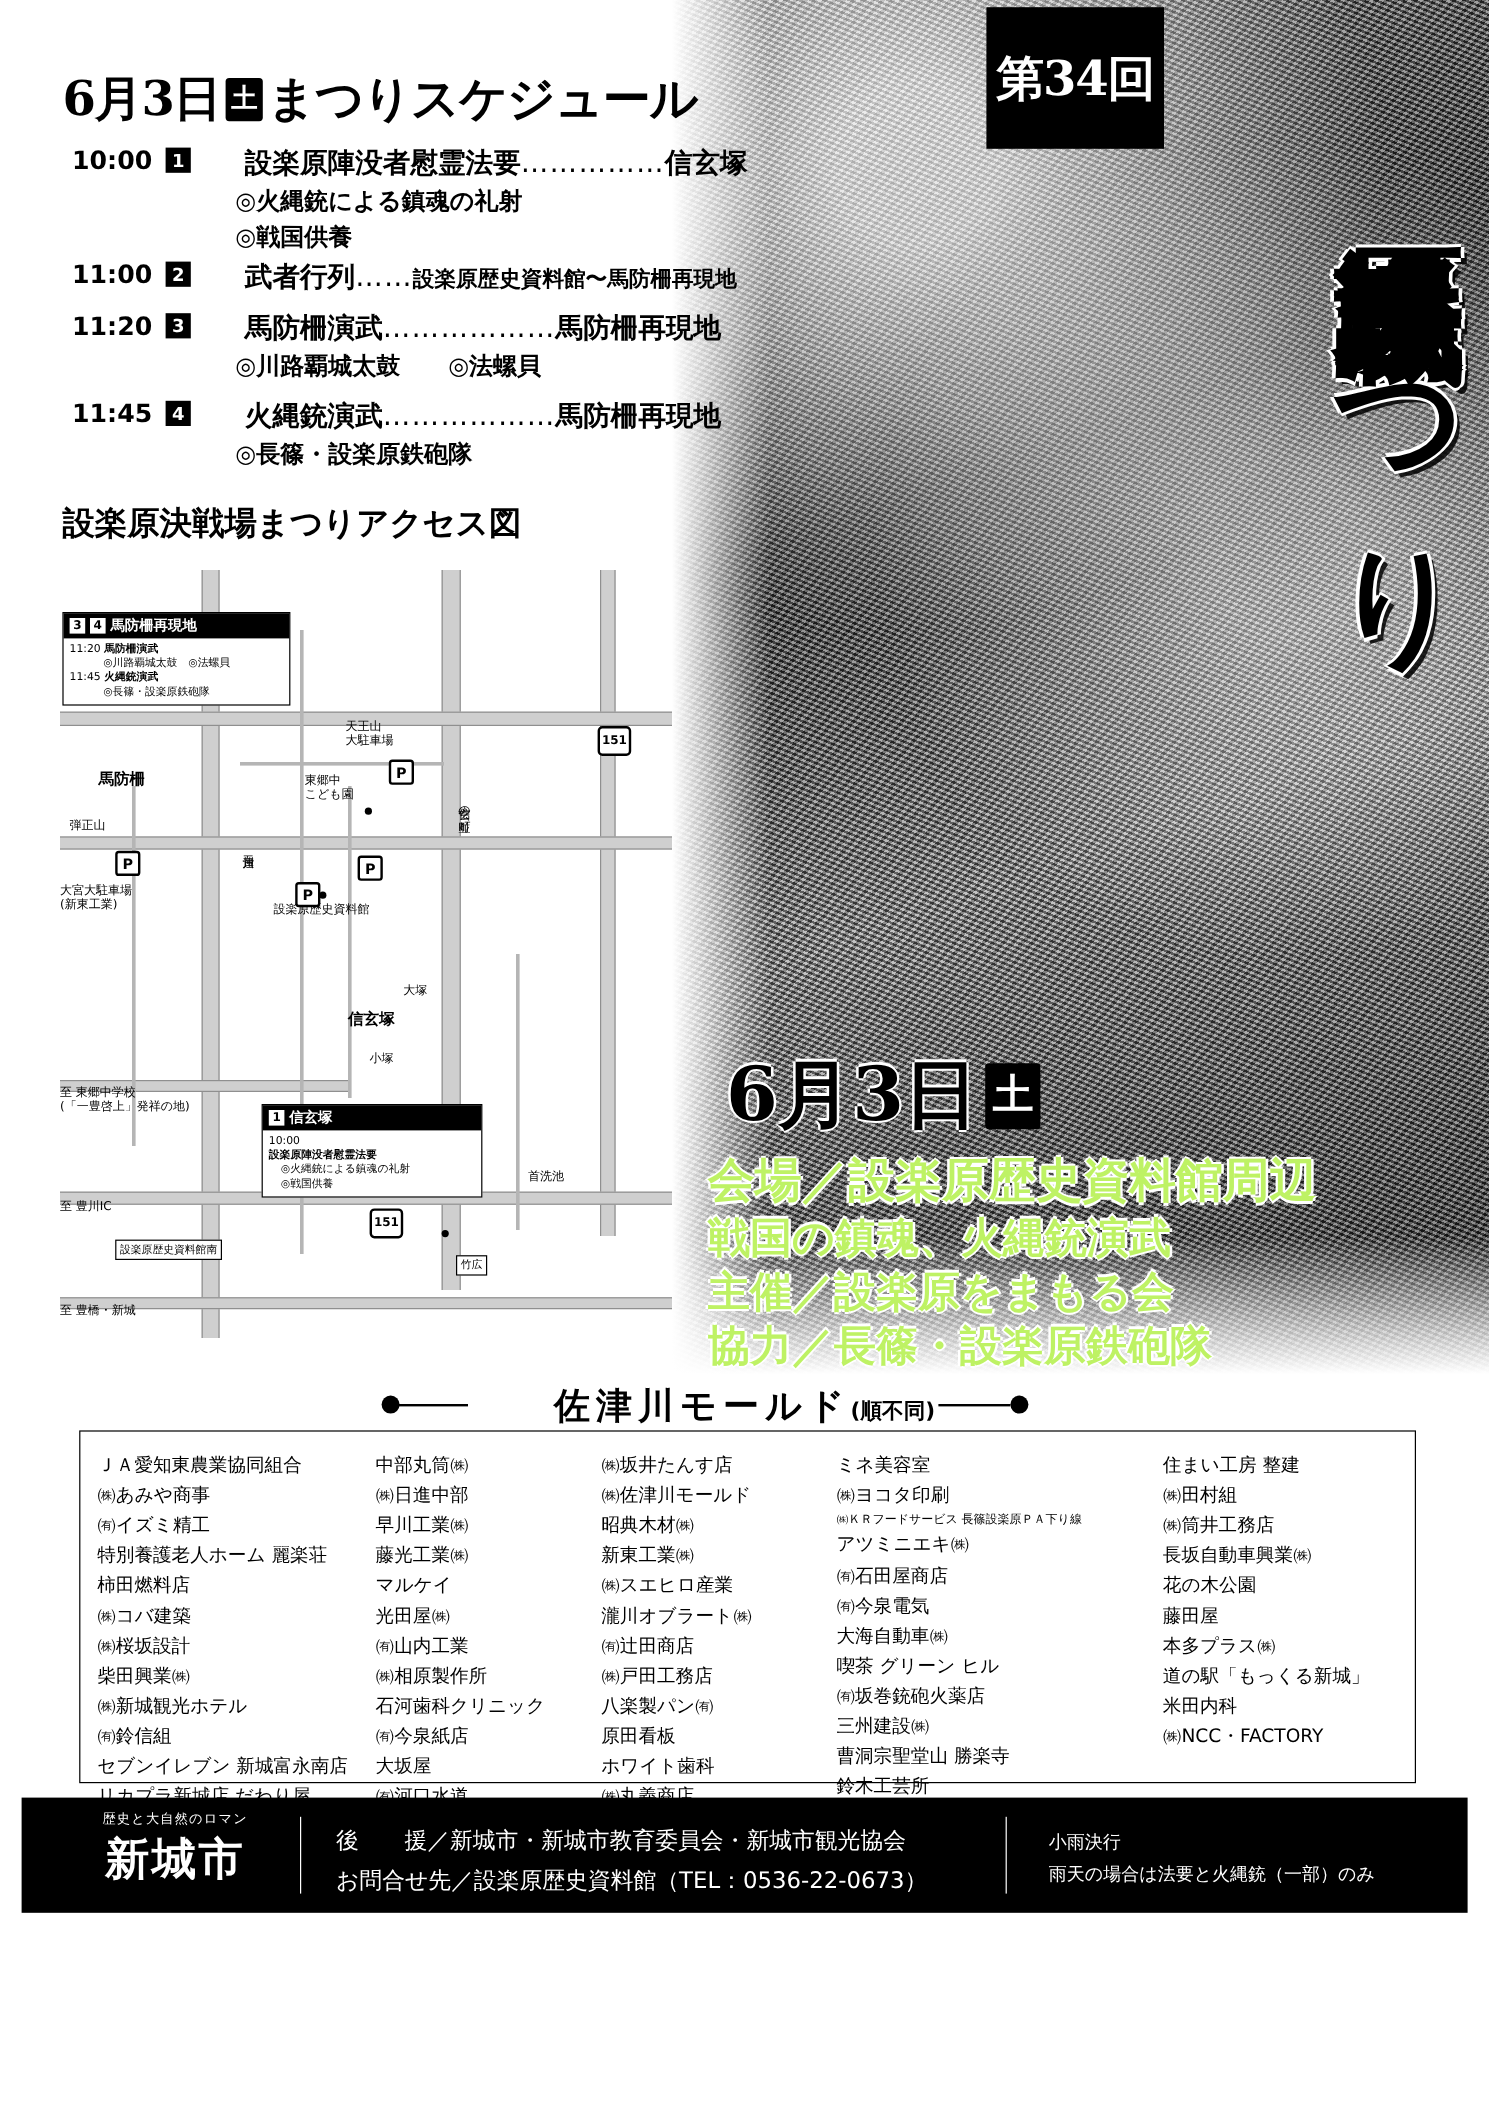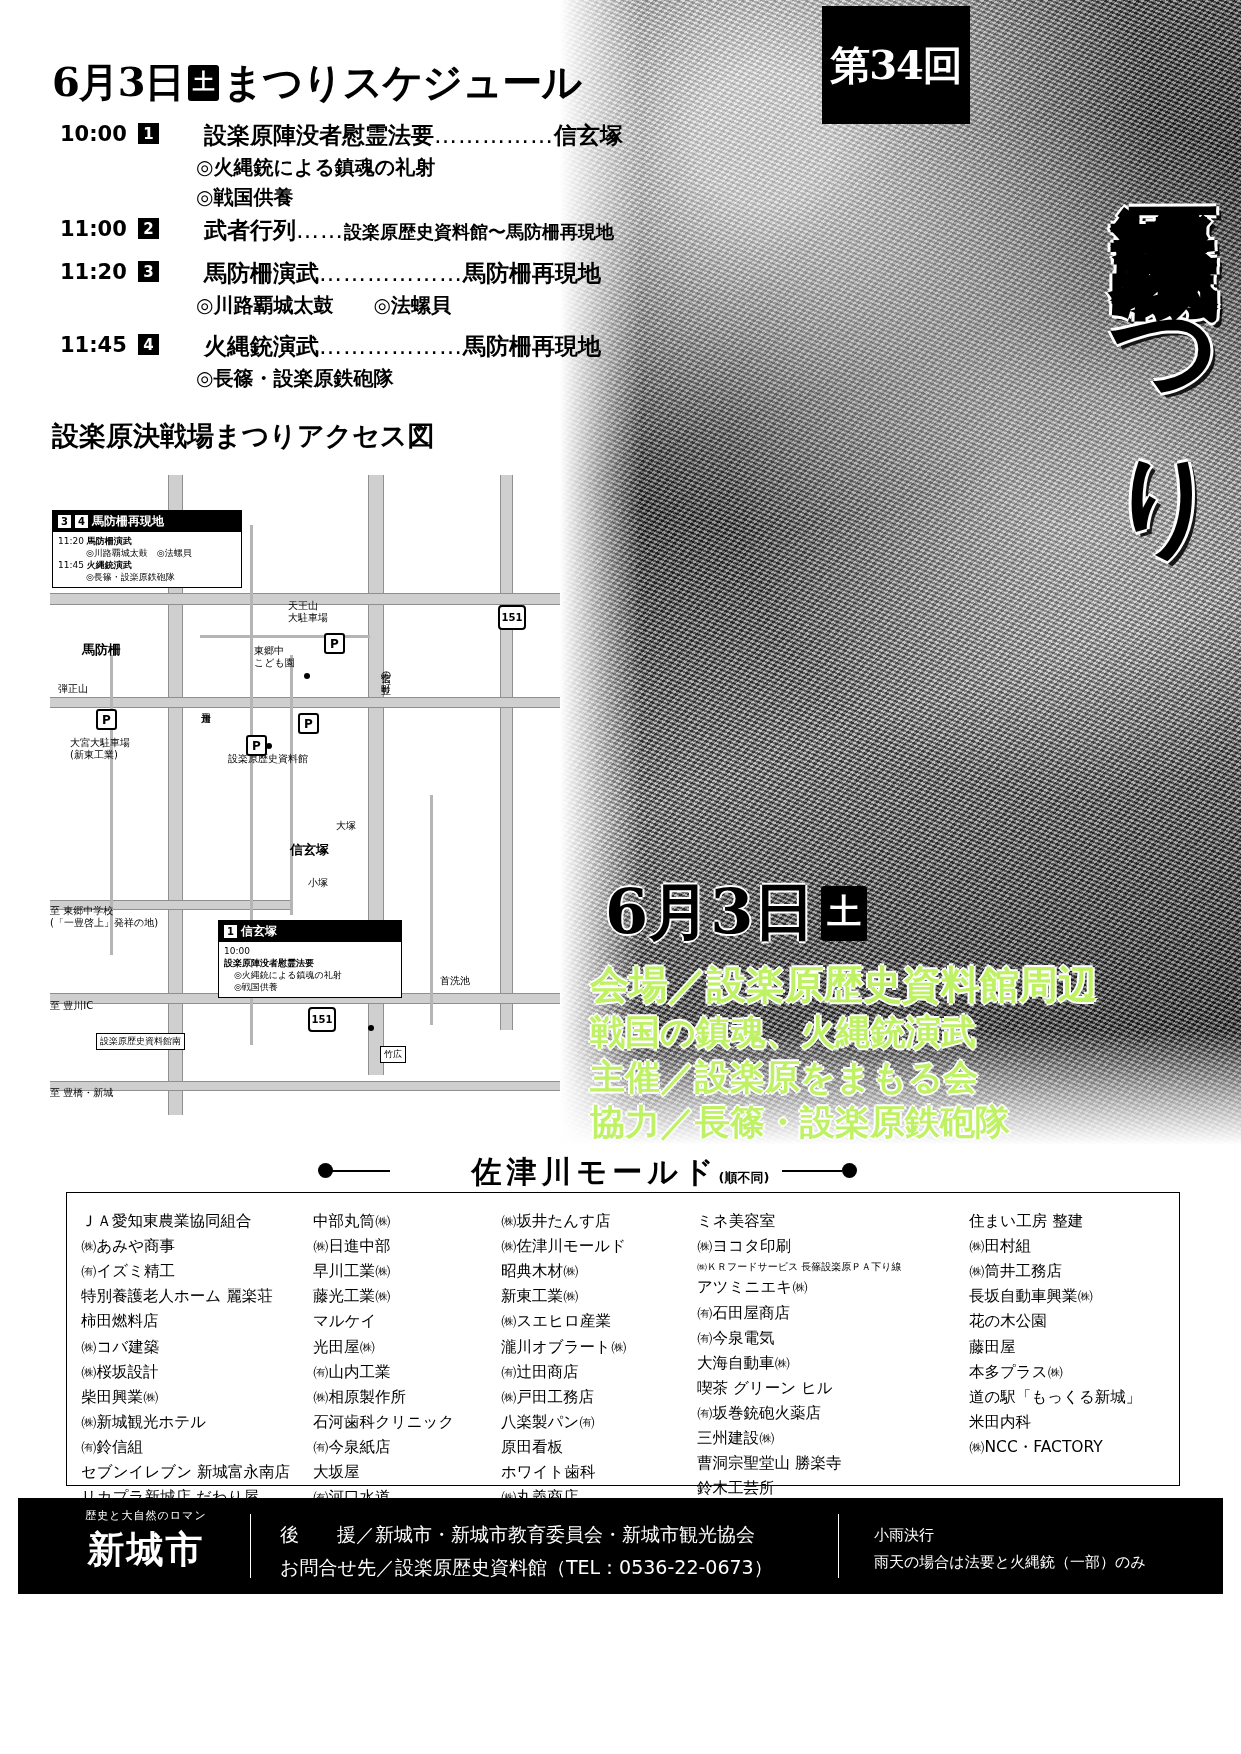--- a/index.html
+++ b/index.html
@@ -72,21 +72,21 @@
   .callout .hd{background:#000;color:#fff;font-size:12px;font-weight:bold;padding:2px 5px;display:flex;gap:4px;align-items:center;}
   .callout .hd .n{background:#fff;color:#000;width:13px;height:13px;display:inline-flex;align-items:center;justify-content:center;font-size:10px;}
   .callout .bd{padding:3px 5px;font-size:9px;line-height:1.35;}
   .callout .bd .t{font-weight:bold;}
   .boxlbl{position:absolute;border:1px solid #000;background:#fff;font-size:9px;padding:1px 3px;white-space:nowrap;}
   .dot{position:absolute;width:6px;height:6px;background:#000;border-radius:50%;}
 
   
   .sp-head{position:absolute;left:0;top:1152px;width:1241px;text-align:center;}
   .sp-head .t{font-family:"DejaVu Serif","Liberation Serif",serif;font-weight:bold;font-size:30px;letter-spacing:5px;}
-  .sp-head .s{font-size:13px;font-weight:bold;letter-spacing:0;}
+  .sp-head .s{font-size:18px;font-weight:bold;letter-spacing:0;}
   .sp-rule{position:absolute;top:1170px;height:2px;background:#000;}
   .sp-dot{position:absolute;top:1163px;width:15px;height:15px;background:#000;border-radius:50%;}
   .spbox{position:absolute;left:66px;top:1192px;width:1112px;height:292px;border:1.5px solid #000;}
   .spcols{display:flex;padding:16px 14px 0 14px;gap:0;}
   .spcol{flex:1;}
   .spcol div{font-size:15.5px;line-height:1.62;white-space:nowrap;}
 
   
   .footer{position:absolute;left:18px;top:1498px;width:1205px;height:96px;background:#000;color:#fff;}
   .f-logo{position:absolute;left:38px;top:10px;width:180px;text-align:center;}
@@ -216,21 +216,21 @@
       <div class="bd">
         <div>10:00</div>
         <div class="t">設楽原陣没者慰霊法要</div>
         <div style="padding-left:10px">◎火縄銃による鎮魂の礼射</div>
         <div style="padding-left:10px">◎戦国供養</div>
       </div>
     </div>
 
     <div class="mlabel b" style="left:32px;top:178px;">馬防柵</div>
     <div class="mlabel" style="left:8px;top:218px;">弾正山</div>
-    <div class="mlabel" style="left:20px;top:272px;white-space:pre-line;">大宮大駐車場
+    <div class="mlabel" style="left:0;top:272px;white-space:pre-line;">大宮大駐車場
 (新東工業)</div>
     <div class="mlabel" style="left:150px;top:240px;writing-mode:vertical-rl;">連吾川</div>
     <div class="mlabel" style="left:238px;top:135px;white-space:pre-line;">天王山
 大駐車場</div>
     <div class="mlabel" style="left:204px;top:180px;white-space:pre-line;">東郷中
 こども園</div>
     <div class="mlabel" style="left:178px;top:288px;">設楽原歴史資料館</div>
     <div class="mlabel" style="left:330px;top:200px;writing-mode:vertical-rl;">信玄の町並</div>
     <div class="mlabel" style="left:286px;top:355px;">大塚</div>
     <div class="mlabel b" style="left:240px;top:378px;">信玄塚</div>

